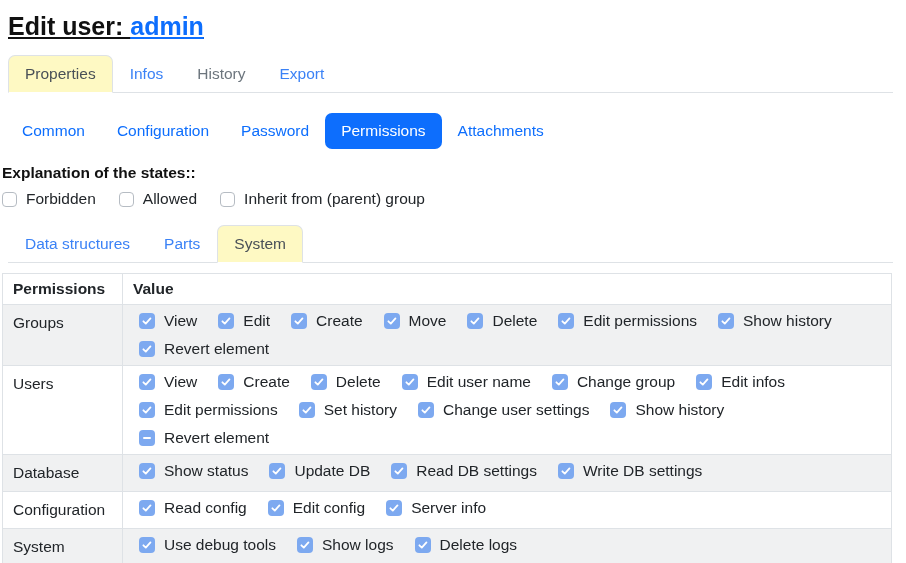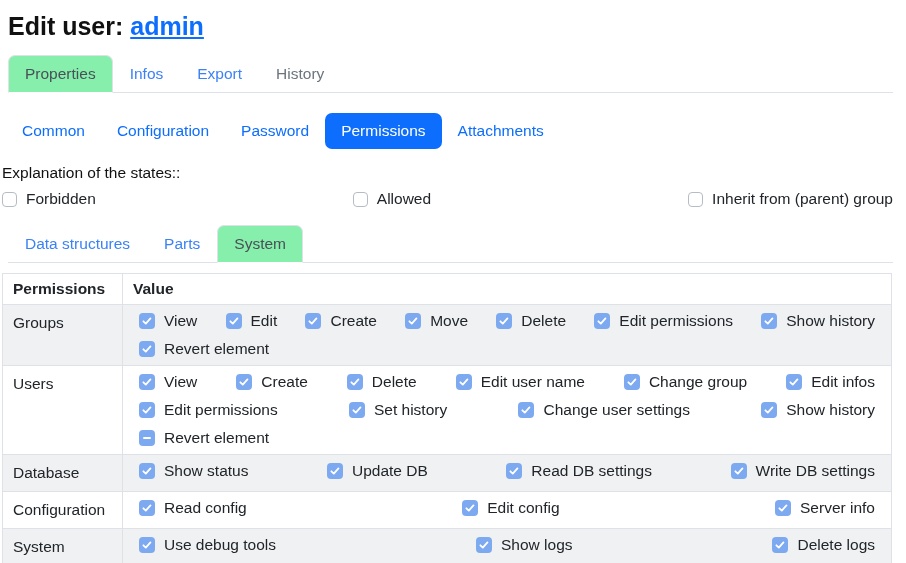--- a/index.html
+++ b/index.html
@@ -5,66 +5,66 @@
   html,body{margin:0;padding:0;background:#fff;}
   body{
     width:906px;height:563px;overflow:hidden;
     font-family:"Liberation Sans","DejaVu Sans",sans-serif;
     color:#212529;font-size:15.5px;
     -webkit-font-smoothing:antialiased;
   }
   .page{padding-top:12px;}
 
   
-  .title{margin:0 13px 14px 8px;font-size:25px;font-weight:700;color:#111;}
+  .title{margin:0 13px 14px 8px;font-size:25px;font-weight:700;color:#111;text-decoration:underline;}
   .title a{color:#0d6efd;text-decoration:underline;font-weight:700;cursor:pointer;}
 
   
   .nav-tabs{display:flex;align-items:flex-end;border-bottom:1px solid #dee2e6;margin:0 13px 0 8px;}
   .nav-tabs .tab{
     padding:9px 16px;font-size:15.5px;line-height:18px;cursor:pointer;
     border:1px solid transparent;margin-bottom:-1px;white-space:nowrap;
   }
   .nav-tabs .tab.active{
-    background:#86efac;color:#495057;border-color:#dee2e6 #dee2e6 #fff;
+    background:#fef9c3;color:#495057;border-color:#dee2e6 #dee2e6 #fff;
     border-radius:7px 7px 0 0;
   }
   .nav-tabs .tab.link{color:#3b82f6;}
   .nav-tabs .tab.disabled{color:#6c757d;cursor:default;}
 
   
   .nav-pills{display:flex;margin:20px 13px 0 6px;}
   .nav-pills .pill{
     padding:9px 16px;font-size:15.5px;line-height:18px;color:#0d6efd;
     border-radius:7px;cursor:pointer;white-space:nowrap;
   }
   .nav-pills .pill.active{background:#0d6efd;color:#fff;}
 
   
   .explain{margin:15px 13px 0 2px;}
-  .explain h2{margin:0 0 8px 0;font-size:15.5px;font-weight:400;color:#111;}
+  .explain h2{margin:0 0 8px 0;font-size:15.5px;font-weight:700;color:#111;}
   .explain .items{display:flex;column-gap:23px;row-gap:8px;flex-wrap:wrap;}
 
   
   .perm-tabs{margin-top:17px;}
 
   
   table.perm{
     border-collapse:collapse;margin:10px 13px 0 2px;width:890px;
     font-size:15.5px;table-layout:fixed;
   }
   table.perm th,table.perm td{
     border:1px solid #dee2e6;vertical-align:top;text-align:left;
   }
   table.perm th{padding:6px 10px;font-weight:700;}
   table.perm td.rowname{padding:9px 10px;font-weight:400;width:110px;}
   table.perm td.value{padding:7px 16px;}
   table.perm tr.stripe td{background:#f0f1f2;}
   col.c1{width:120px;}
-  .items{display:flex;flex-wrap:wrap;column-gap:21px;row-gap:10px;align-items:center;justify-content:space-between;}
+  .items{display:flex;flex-wrap:wrap;column-gap:21px;row-gap:10px;align-items:center;}
 
   
   .item{display:inline-flex;align-items:center;gap:9px;cursor:pointer;}
   .item .box{
     width:16px;height:16px;border-radius:4px;flex:0 0 16px;
     display:inline-flex;align-items:center;justify-content:center;
     box-sizing:border-box;
   }
   .item.checked .box,.item.indeterminate .box{background:#7da9f0;}
   .item.unchecked .box{background:#fff;border:1px solid #b6bcc3;width:15px;height:15px;flex-basis:15px;}
@@ -75,22 +75,22 @@
 </head>
 <body>
 
 <div class="page">
 
   <h1 class="title"><span>Edit user: </span><a>admin</a></h1>
 
   <div class="nav-tabs">
     <div class="tab active">Properties</div>
     <div class="tab link">Infos</div>
+    <div class="tab disabled">History</div>
     <div class="tab link">Export</div>
-    <div class="tab disabled">History</div>
   </div>
 
   <div class="nav-pills">
     <div class="pill">Common</div>
     <div class="pill">Configuration</div>
     <div class="pill">Password</div>
     <div class="pill active">Permissions</div>
     <div class="pill">Attachments</div>
   </div>
 

